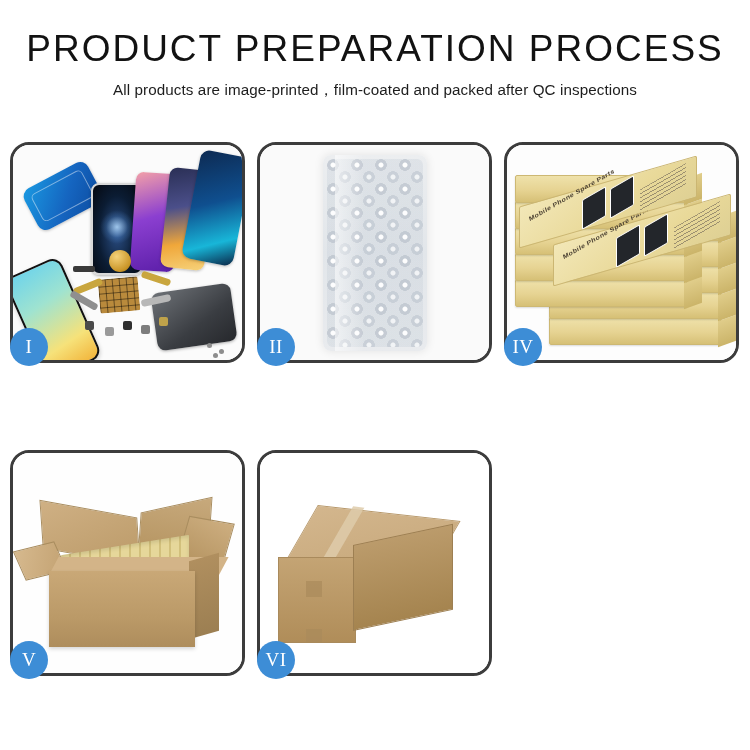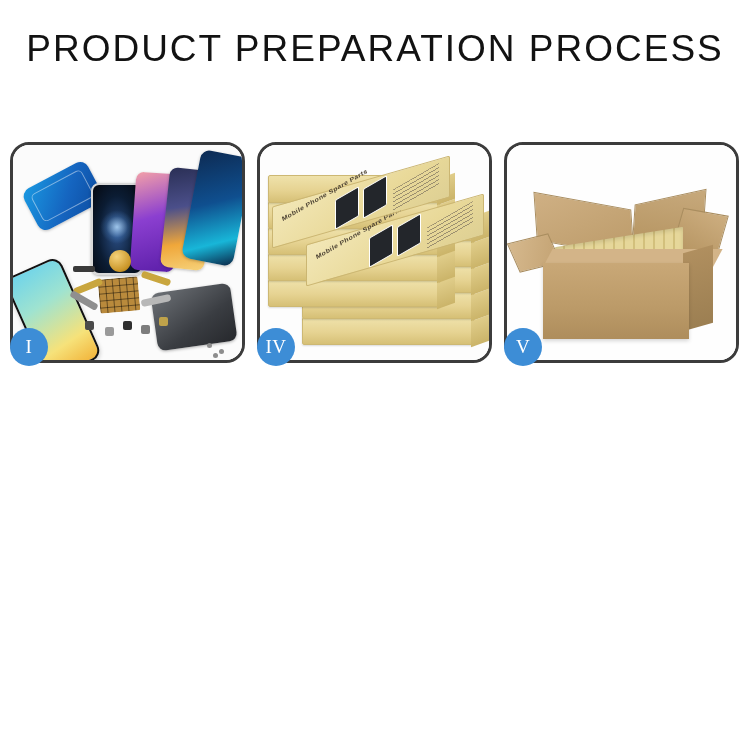--- a/index.html
+++ b/index.html
@@ -229,20 +229,21 @@
   .tab1{position:absolute;left:46px;top:128px;width:16px;height:16px;background:#a98a5b;opacity:.7;}
   .tab2{position:absolute;left:46px;top:176px;width:16px;height:14px;background:#a98a5b;opacity:.7;}
 </style>
 </head>
 <body>
 
 <div class="page">
 
   <div class="header">
     <div class="title">PRODUCT PREPARATION PROCESS</div>
+    <div class="subtitle">All products are image-printed，film-coated and packed after QC inspections</div>
   </div>
 
   <div class="grid">
 
     <div class="card">
       <div class="card-inner c1">
         <div class="phoneA"></div>
         <div class="phoneB"></div>
         <div class="scr-black"></div>
         <div class="scr-purple"></div>
@@ -261,20 +262,29 @@
         <div class="tinybit b4"></div>
         <div class="tinybit b5"></div>
         <div class="tinybit b6"></div>
         <div class="screw s1"></div>
         <div class="screw s2"></div>
         <div class="screw s3"></div>
       </div>
       <div class="badge">I</div>
     </div>
 
+    <div class="card">
+      <div class="card-inner c2">
+        <div class="pouch">
+          <div class="bubbles"></div>
+          <div class="pouch-sheen"></div>
+        </div>
+      </div>
+      <div class="badge">II</div>
+    </div>
 
 
     <div class="card">
       <div class="card-inner c4">
         <div class="stack">
           <div class="sbox sR1">
               <span class="side"></span>
             </div>
           <div class="sbox sR2">
               <span class="side"></span>
@@ -328,15 +338,26 @@
         <div class="flapLeft"></div>
         <div class="flapRight"></div>
         <div class="contents"></div>
         <div class="cartonTopEdge"></div>
         <div class="cartonSide"></div>
         <div class="cartonBody"></div>
       </div>
       <div class="badge">V</div>
     </div>
 
+    <div class="card">
+      <div class="card-inner c6">
+        <div class="sealTop"></div>
+        <div class="tape"></div>
+        <div class="sealFrontL"></div>
+        <div class="sealFrontR"></div>
+        <div class="tab1"></div>
+        <div class="tab2"></div>
+      </div>
+      <div class="badge">VI</div>
+    </div>
 
   </div>
 </div>
 
 </body></html>

